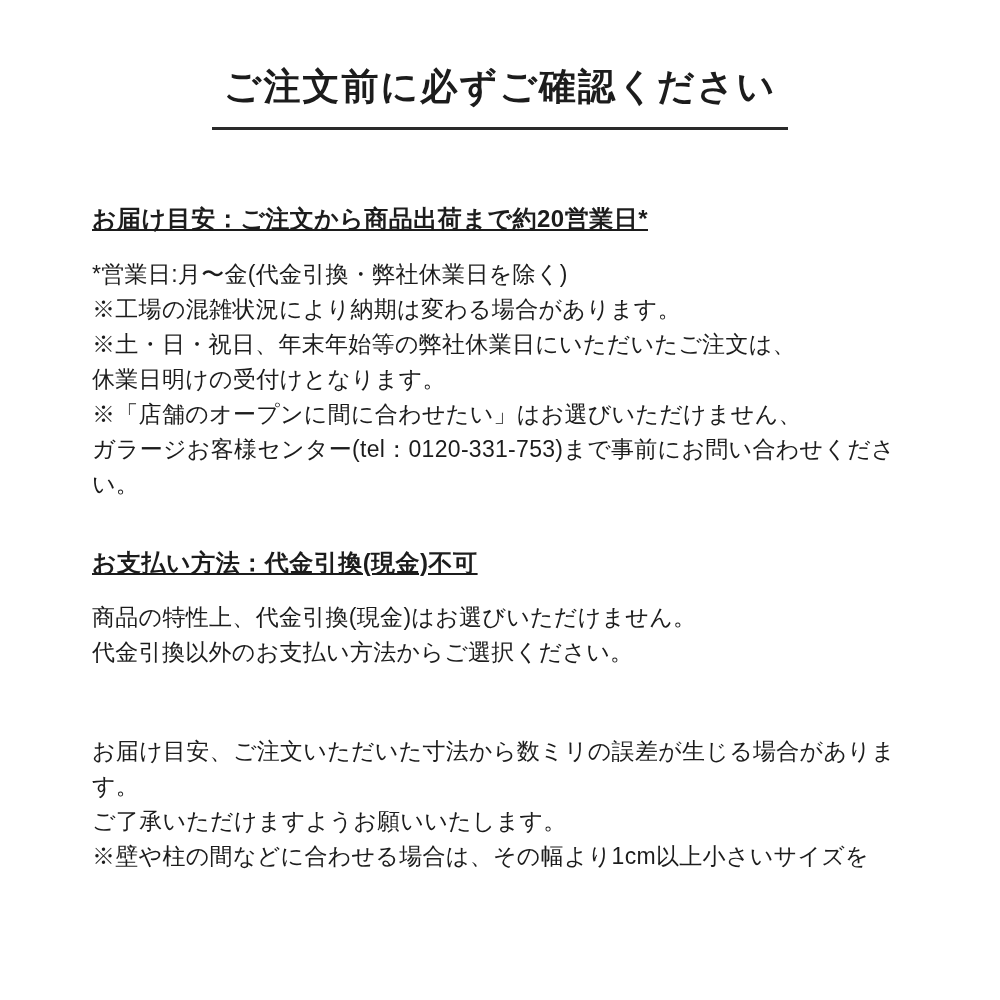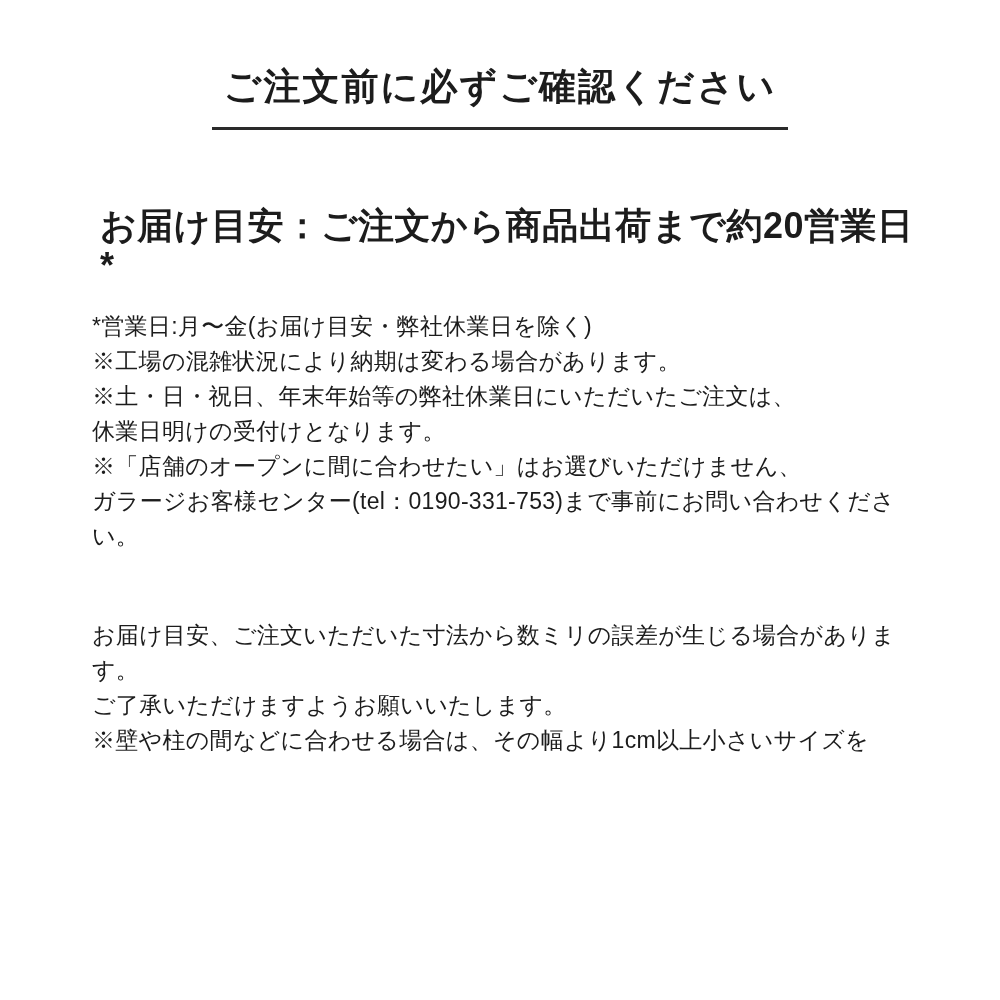--- a/index.html
+++ b/index.html
@@ -33,25 +33,26 @@
     line-height: 1.25;
     letter-spacing: 2px;
     padding: 0 12px 17px 12px;
     border-bottom: 3px solid #2a2a2a;
   }
   .content {
     padding-left: 92px;
     padding-right: 70px;
   }
   .section-heading {
-    margin: 8px;
-    font-size: 36px;
+    margin: 0;
+    font-size: 24px;
     font-weight: 700;
     line-height: 1.1;
     letter-spacing: 0.5px;
+    text-decoration: underline;
   }
   .section-delivery  { margin-top: 76px; }
   .section-payment   { margin-top: 48px; }
   .section-tolerance { margin-top: 64px; }
   .section-body {
     margin: 24px 0 0 0;
     font-size: 23px;
     font-weight: 400;
     line-height: 35px;
     letter-spacing: 0.3px;
@@ -65,29 +66,36 @@
 
   <div class="title-wrap">
     <h1 class="title">ご注文前に必ずご確認ください</h1>
   </div>
 
   <div class="content">
 
     <section class="section section-delivery">
       <h2 class="section-heading">お届け目安：ご注文から商品出荷まで約20営業日*</h2>
       <p class="section-body">
-        <span class="line">*営業日:月〜金(お届け目安・弊社休業日を除く)</span>
+        <span class="line">*営業日:月〜金(代金引換・弊社休業日を除く)</span>
         <span class="line">※工場の混雑状況により納期は変わる場合があります。</span>
         <span class="line">※土・日・祝日、年末年始等の弊社休業日にいただいたご注文は、</span>
         <span class="line">休業日明けの受付けとなります。</span>
         <span class="line">※「店舗のオープンに間に合わせたい」はお選びいただけません、</span>
-        <span class="line">ガラージお客様センター(tel：0190-331-753)まで事前にお問い合わせください。</span>
+        <span class="line">ガラージお客様センター(tel：0120-331-753)まで事前にお問い合わせください。</span>
       </p>
     </section>
 
+    <section class="section section-payment">
+      <h2 class="section-heading">お支払い方法：代金引換(現金)不可</h2>
+      <p class="section-body">
+        <span class="line">商品の特性上、代金引換(現金)はお選びいただけません。</span>
+        <span class="line">代金引換以外のお支払い方法からご選択ください。</span>
+      </p>
+    </section>
 
     <section class="section section-tolerance">
       <p class="section-body">
         <span class="line">お届け目安、ご注文いただいた寸法から数ミリの誤差が生じる場合があります。</span>
         <span class="line">ご了承いただけますようお願いいたします。</span>
         <span class="line">※壁や柱の間などに合わせる場合は、その幅より1cm以上小さいサイズを</span>
       </p>
     </section>
 
   </div>

